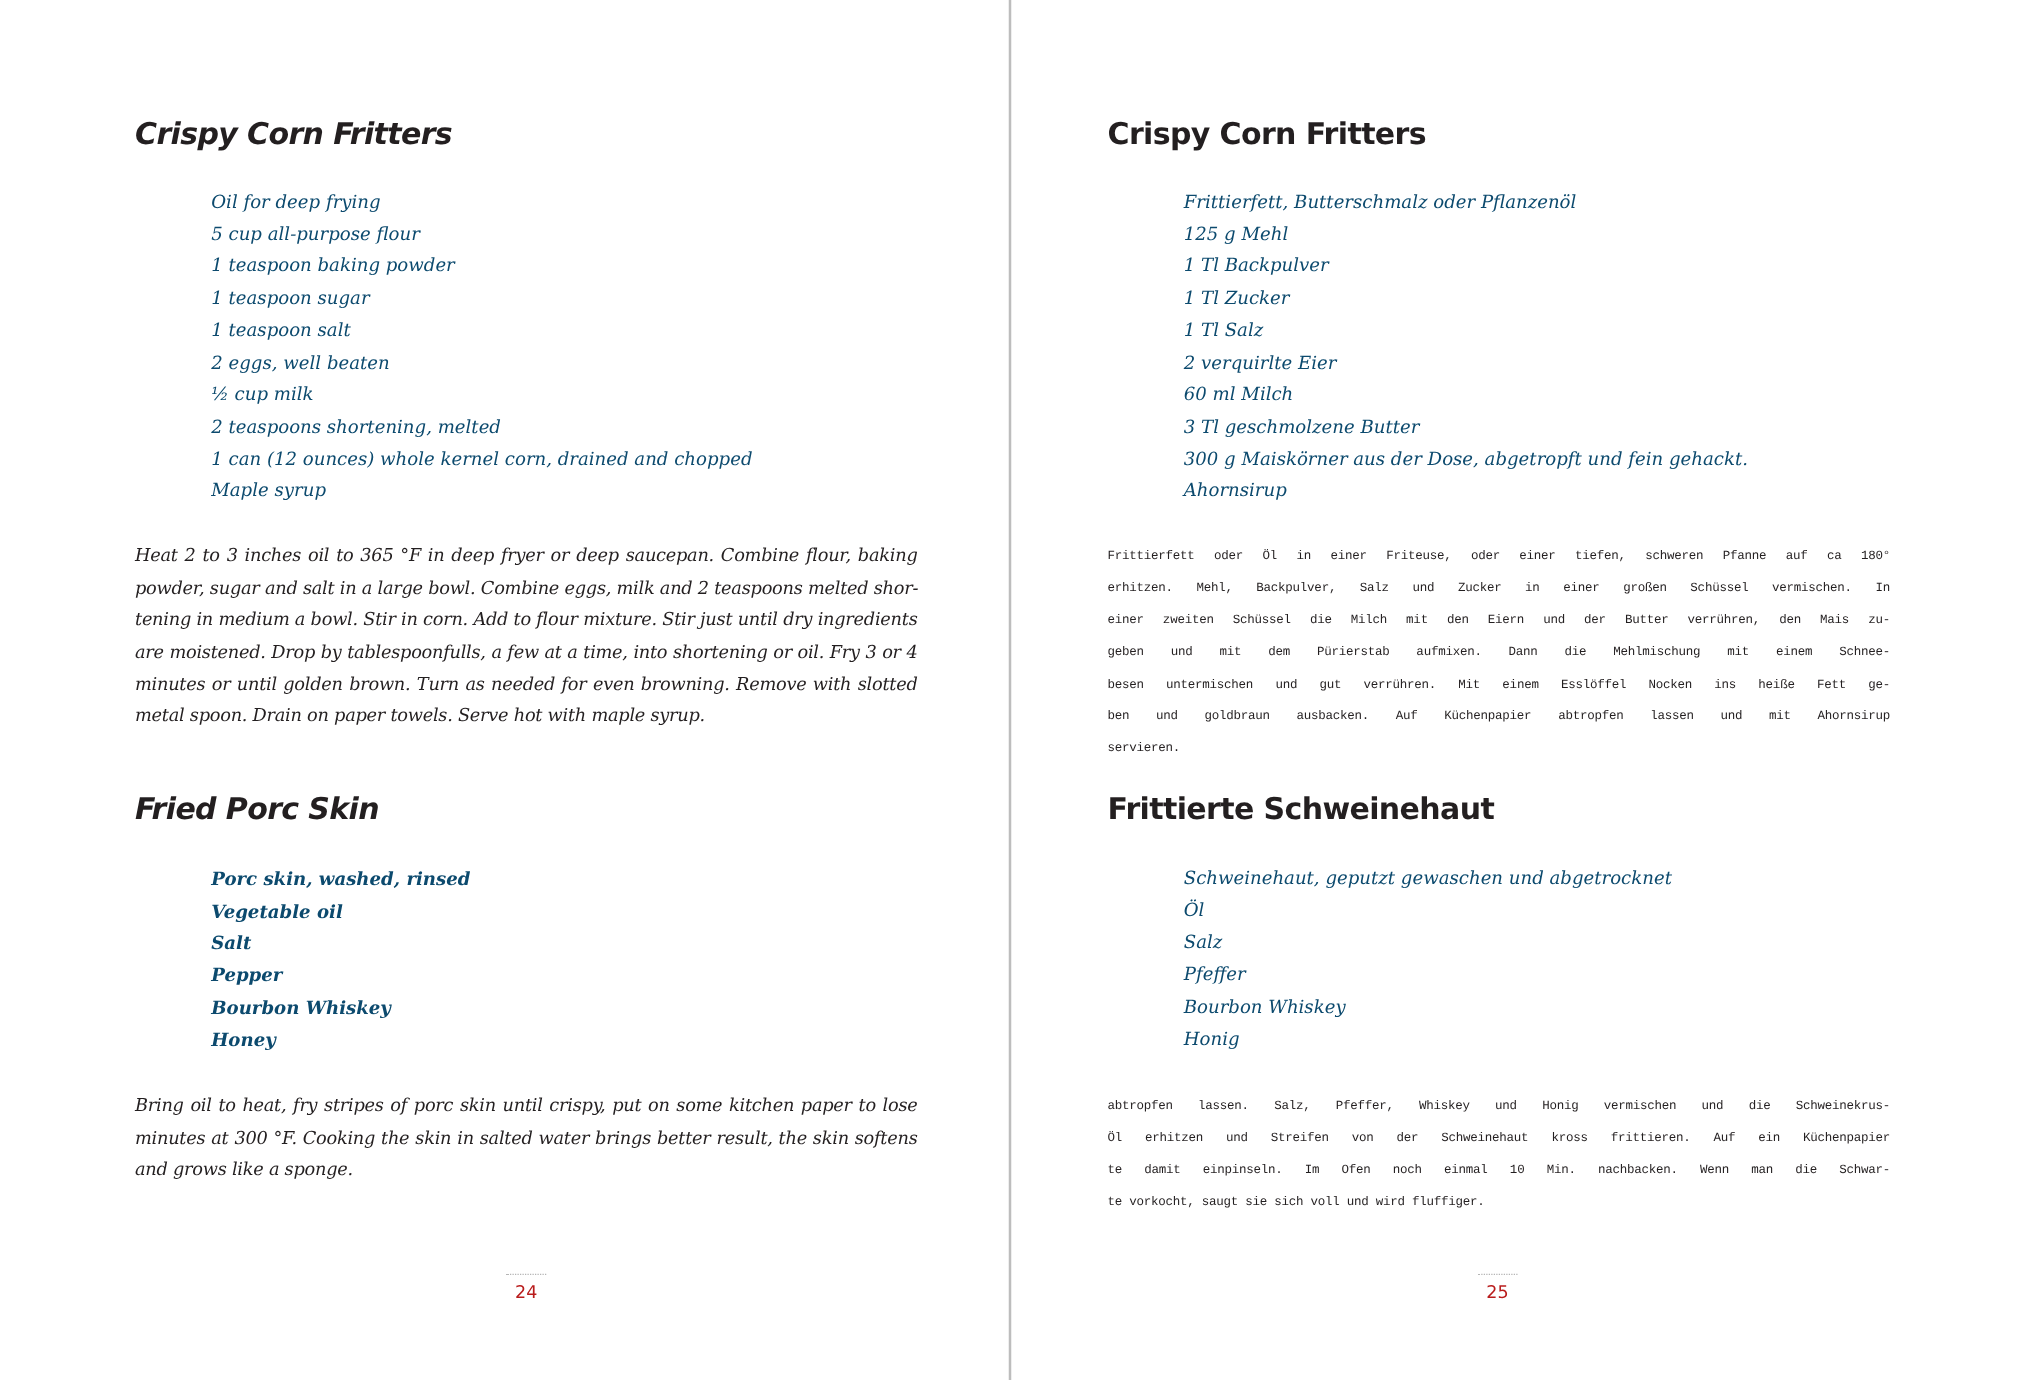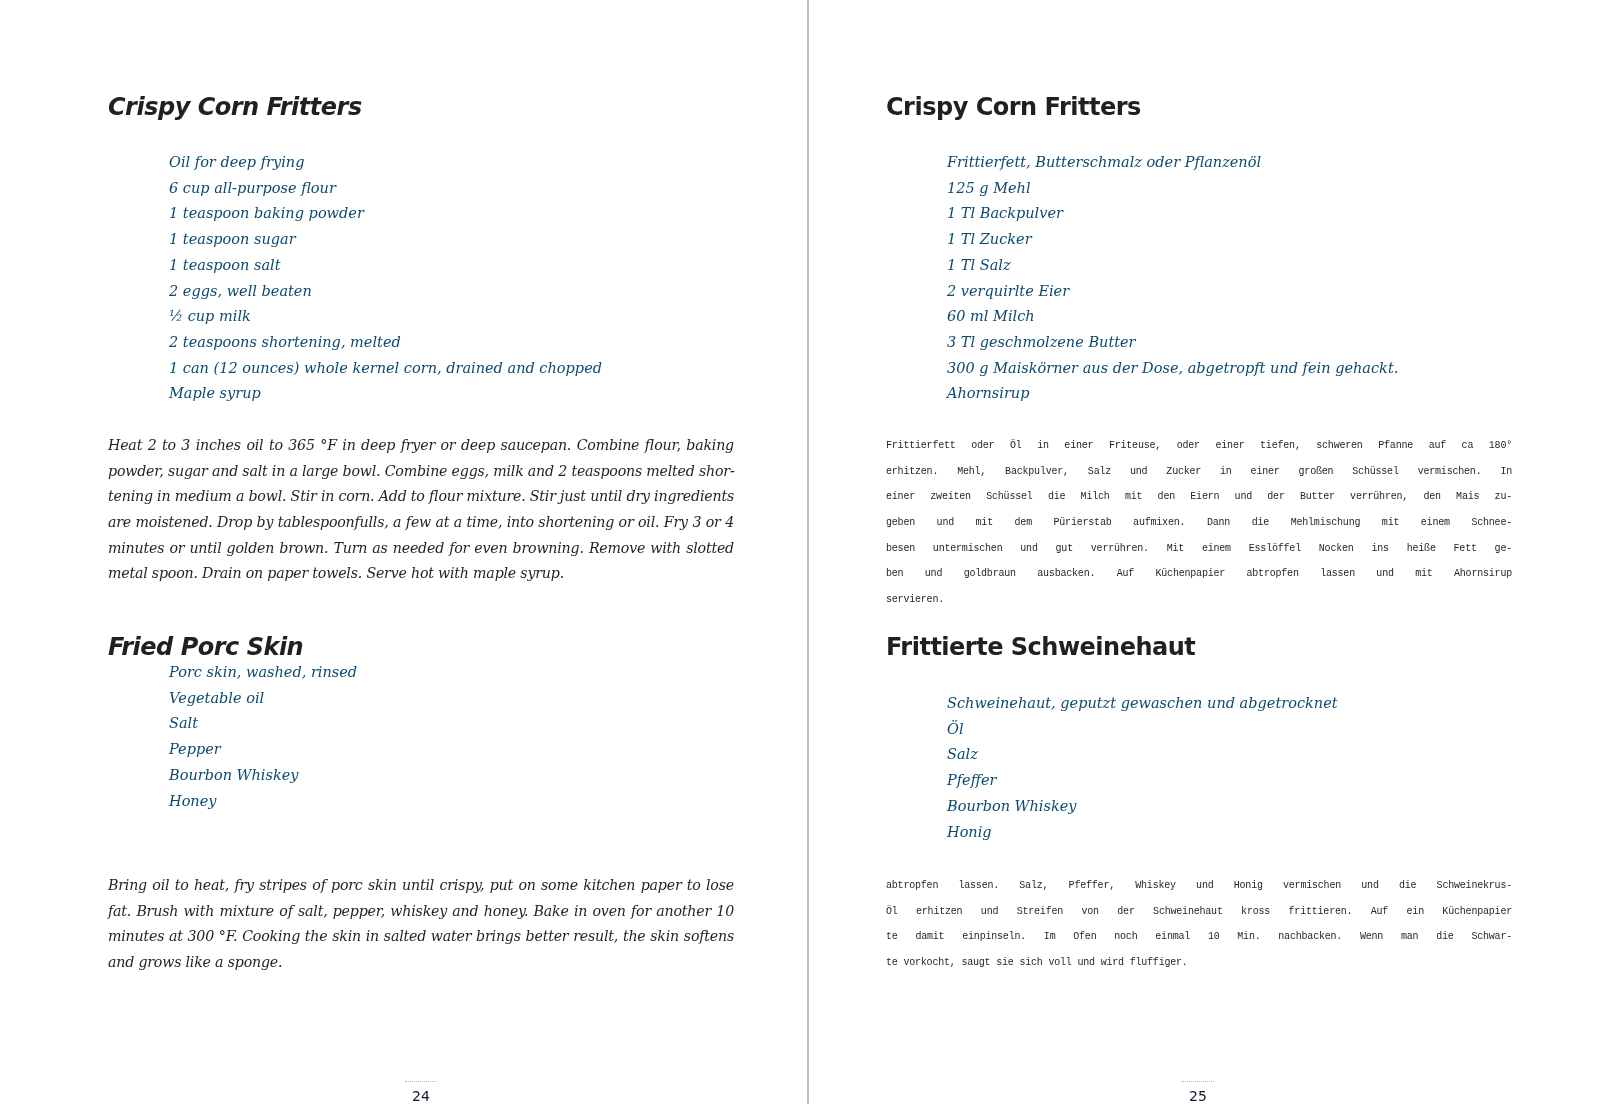--- a/index.html
+++ b/index.html
@@ -90,26 +90,26 @@
       white-space: nowrap;
       height: 25.7px;
       letter-spacing: -0.2px;
     }
     .method .line.last {
       text-align-last: left;
     }
 
     .folio {
       position: absolute;
-      top: 1081px;
+      top: 1019px;
       width: 40px;
       text-align: center;
       font-family: "DejaVu Sans", sans-serif;
       font-size: 14px;
-      color: #0f172a;
+      color: #b91c1c;
     }
     .folio .rule {
       display: block;
       width: 32px;
       margin: 0 auto 6px auto;
       border-top: 1px dotted #b5b5b5;
       height: 0;
     }
     .page.left .folio  { left: 293px; }
     .page.right .folio { left: 292px; }
@@ -120,21 +120,21 @@
 <div class="spread">
 
   <div class="gutter"></div>
 
   <div class="page left">
 
     <h1 class="title" style="top:92px;">Crispy Corn Fritters</h1>
 
     <ul class="ingredients" style="top:150px;">
       <li>Oil for deep frying</li>
-      <li>6 cup all-purpose flour</li>
+      <li>5 cup all-purpose flour</li>
       <li>1 teaspoon baking powder</li>
       <li>1 teaspoon sugar</li>
       <li>1 teaspoon salt</li>
       <li>2 eggs, well beaten</li>
       <li>½ cup milk</li>
       <li>2 teaspoons shortening, melted</li>
       <li>1 can (12 ounces) whole kernel corn, drained and chopped</li>
       <li>Maple syrup</li>
     </ul>
 
@@ -142,32 +142,31 @@
       <span class="line">Heat 2 to 3 inches oil to 365 °F in deep fryer or deep saucepan. Combine flour, baking</span>
       <span class="line">powder, sugar and salt in a large bowl. Combine eggs, milk and 2 teaspoons melted shor-</span>
       <span class="line">tening in medium a bowl. Stir in corn. Add to flour mixture. Stir just until dry ingredients</span>
       <span class="line">are moistened. Drop by tablespoonfulls, a few at a time, into shortening or oil. Fry 3 or 4</span>
       <span class="line">minutes or until golden brown. Turn as needed for even browning. Remove with slotted</span>
       <span class="line last">metal spoon. Drain on paper towels. Serve hot with maple syrup.</span>
     </div>
 
     <h1 class="title" style="top:632px;">Fried Porc Skin</h1>
 
-    <ul class="ingredients" style="top:660px;">
+    <ul class="ingredients" style="top:691px;font-weight:bold;">
       <li>Porc skin, washed, rinsed</li>
       <li>Vegetable oil</li>
       <li>Salt</li>
       <li>Pepper</li>
       <li>Bourbon Whiskey</li>
       <li>Honey</li>
     </ul>
 
     <div class="method" style="top:873px;">
       <span class="line">Bring oil to heat, fry stripes of porc skin until crispy, put on some kitchen paper to lose</span>
-      <span class="line">fat. Brush with mixture of salt, pepper, whiskey and honey. Bake in oven for another 10</span>
       <span class="line">minutes  at 300 °F. Cooking the skin in salted water brings better result, the skin softens</span>
       <span class="line last">and grows like a sponge.</span>
     </div>
 
     <div class="folio">
       <span class="rule"></span>
       <span>24</span>
     </div>
   </div>
 

